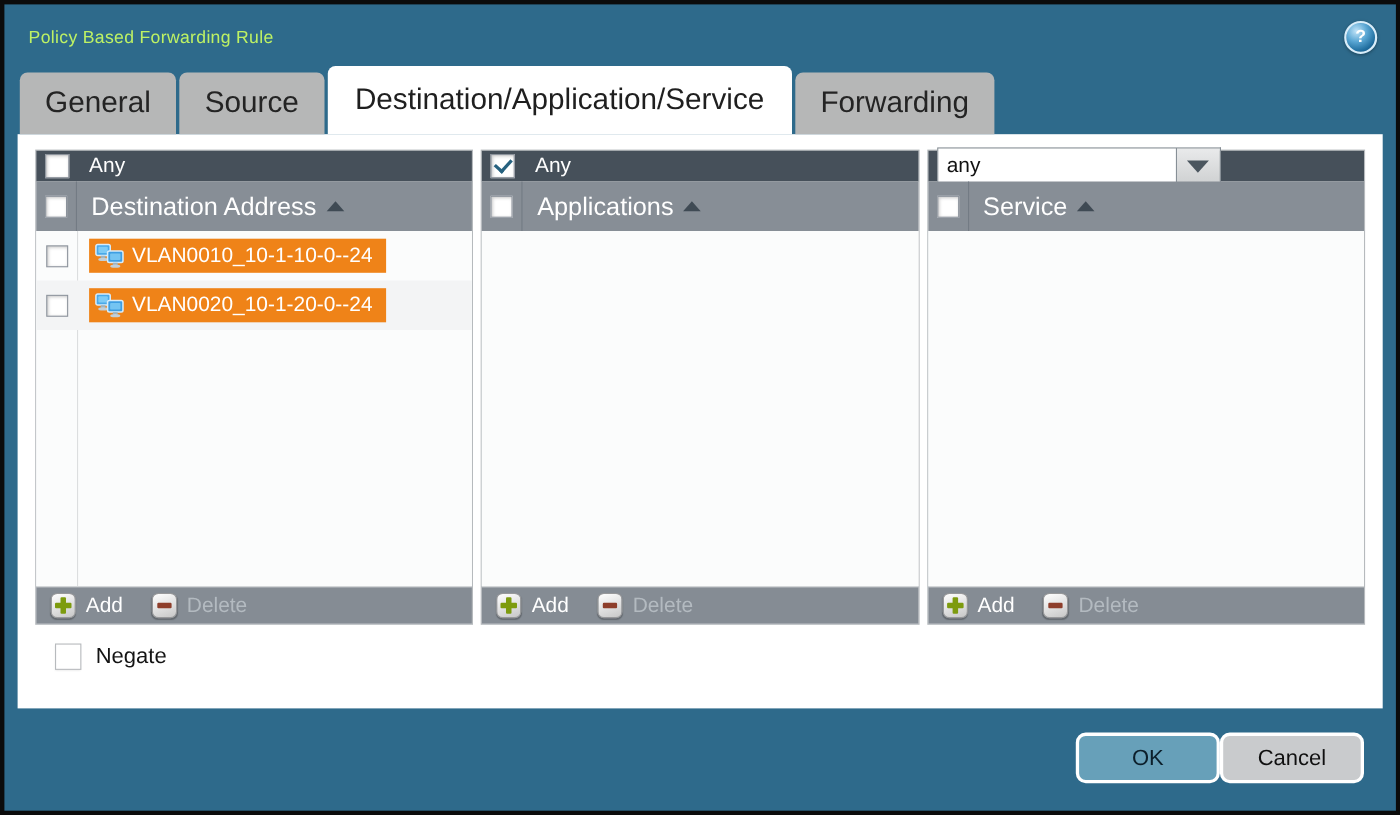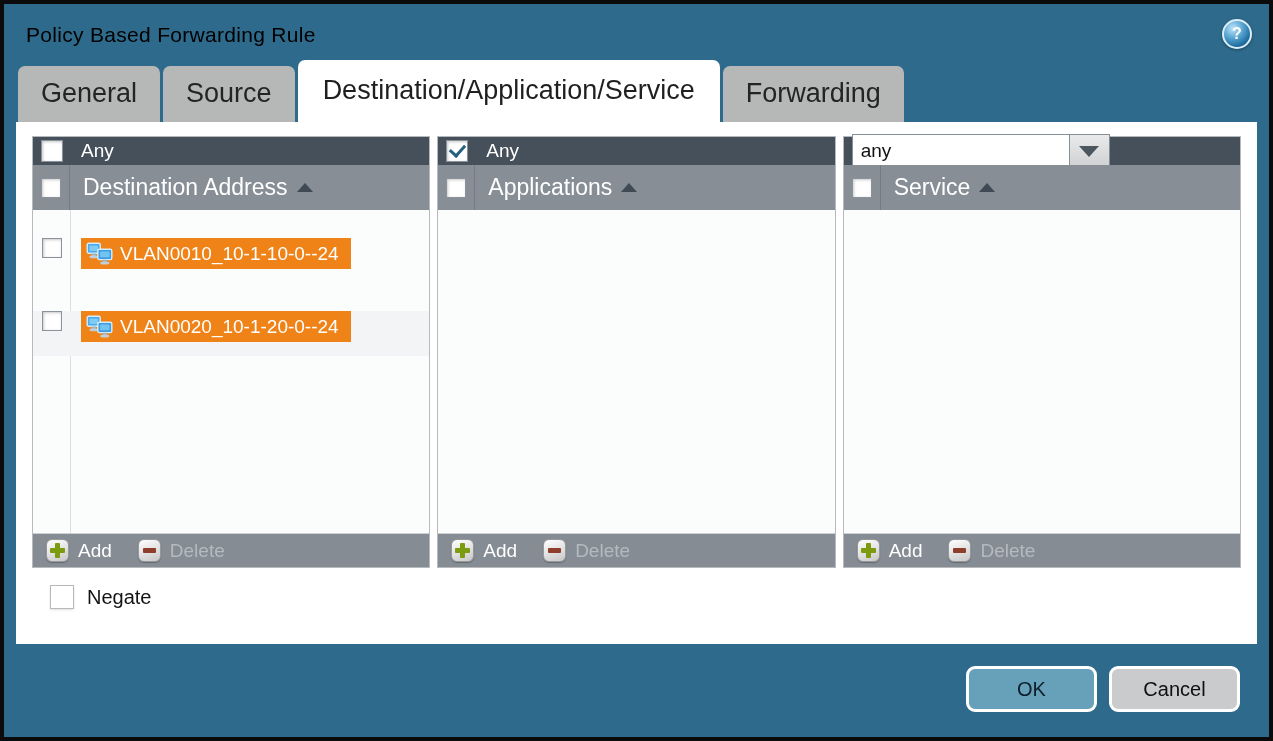--- a/index.html
+++ b/index.html
@@ -4,21 +4,21 @@
 <style>
   * { margin:0; padding:0; box-sizing:border-box; }
   body { font-family:"Liberation Sans", sans-serif; background:#555; }
   .dialog {
     position:relative; width:1273px; height:741px;
     background:#2e6a8b; border:4px solid #0b0b0b; overflow:hidden;
   }
 
   
   .titlebar { height:62px; display:flex; align-items:center; padding-left:22px; }
-  .title { font-size:21px; color:#000000; letter-spacing:.3px;text-align:center; }
+  .title { font-size:16px; color:#bef264; letter-spacing:.3px;text-align:center; }
   .help {
     position:absolute; top:15px; right:17px; width:30px; height:30px; border-radius:50%;
     background:radial-gradient(circle at 35% 28%, #c2e4f8 0%, #5aa7d4 38%, #1f6d9e 72%, #0f4a74 100%);
     border:2px solid #d9edf9; box-shadow:0 1px 3px rgba(0,0,0,.35);
     display:flex; align-items:center; justify-content:center;
     color:#fff; font-size:16px; font-weight:bold; cursor:pointer;
   }
 
   
   .tabs { display:flex; align-items:flex-end; padding-left:14px; gap:3px; height:56px; }
@@ -61,21 +61,21 @@
 
   
   .colheader { height:45px; background:#878e96; display:flex; align-items:center; color:#fff; font-size:23px; flex:none; }
   .colheader .cbcell { width:37px; align-self:stretch; display:flex; align-items:center; justify-content:center; border-right:1px solid #737b84; }
   .colheader .cb, .row .cb { width:20px; height:20px; }
   .colheader .hlabel { margin-left:13px; cursor:pointer; }
 
   
   .list { flex:1; position:relative; background:#fbfcfc; overflow:hidden; }
   .list.lined::before { content:""; position:absolute; left:37px; top:0; bottom:0; width:1px; background:#dcdedf; }
-  .row { height:45px; display:flex; align-items:flex-start; position:relative;margin-top:28px; }
+  .row { height:45px; display:flex; align-items:center; position:relative; }
   .row:nth-of-type(even) { background:#f3f4f5; }
   .row .cbcell { width:38px; display:flex; justify-content:center; }
   .chip {
     margin-left:10px; height:31px; background:#ef8318; display:inline-flex; align-items:center;
     padding:0 12px 0 5px; color:#fff; font-size:19px; cursor:pointer;
   }
   .chip svg { margin-right:7px; flex:none; }
 
   
   .colfooter {
@@ -93,21 +93,21 @@
   .plus::after  { top:3px; bottom:3px; left:8px; width:5px; }
   .minus::before { content:""; position:absolute; left:4px; right:4px; top:8px; height:5px; background:#8e3e2b; border-radius:1px; }
   .disabled-label { color:#b3bac0; }
 
   
   .negate { display:flex; align-items:center; gap:13px; margin:17px 0 0 18px;text-align:right; }
   .negate .cb { width:24px; height:24px; border:1px solid #b7babd; box-shadow:0 1px 2px rgba(0,0,0,.12); background:#fff; }
   .negate-label { font-size:20px; color:#141414; }
 
   
-  .dialog-buttons { position:absolute; right:29px; bottom:25px; display:flex; gap:12px; }
+  .dialog-buttons { position:absolute; right:29px; bottom:25px; display:flex; }
   .btn {
     min-width:131px; height:46px; border-radius:9px; border:3px solid #fff;
     font-size:20px; display:flex; align-items:center; justify-content:center; cursor:pointer;
     font-family:"Liberation Sans", sans-serif;
   }
   .btn-ok { background:#67a0b9; color:#0c1f2b; }
   .btn-cancel { background:#c9cbcd; color:#101010; }
 </style>
 </head>
 <body>

